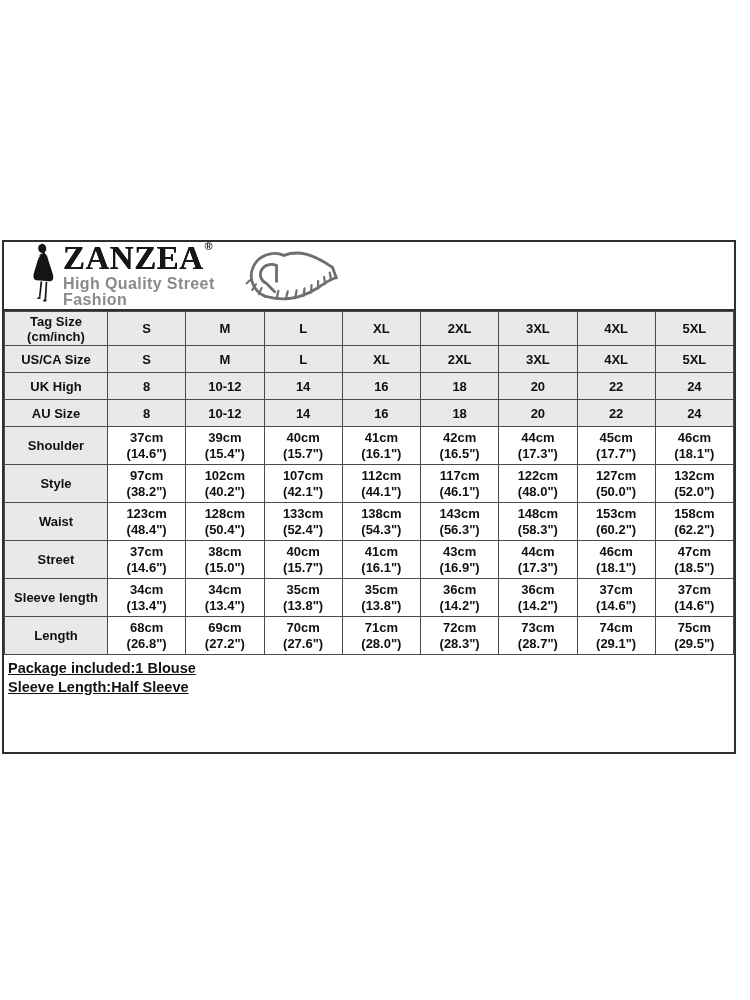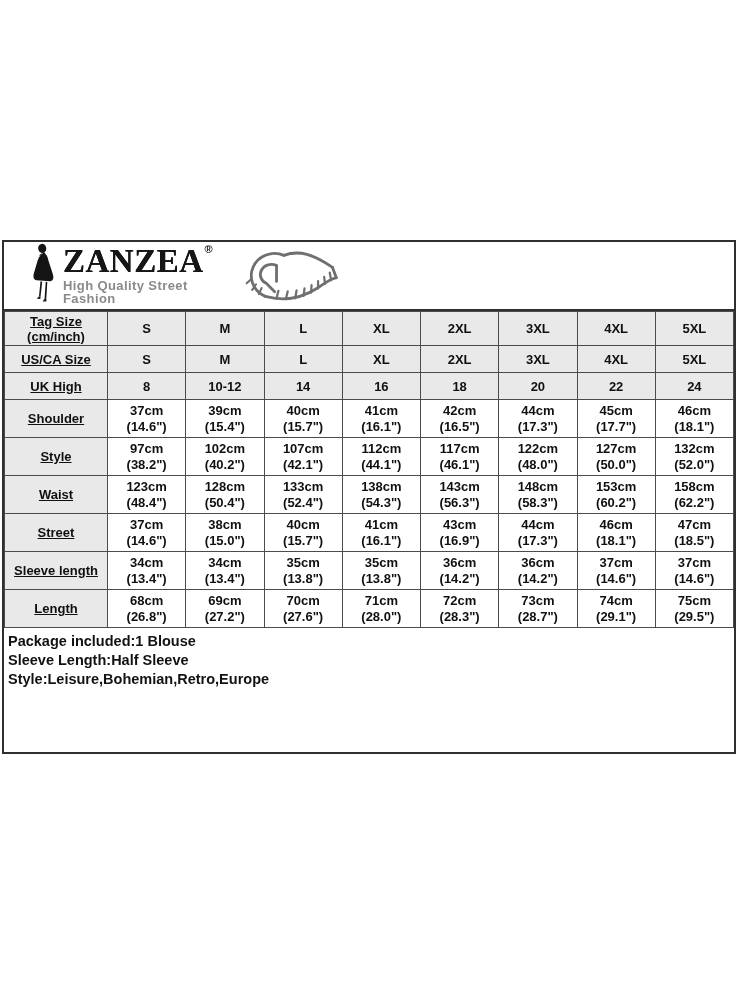--- a/index.html
+++ b/index.html
@@ -27,39 +27,39 @@
   .logo{display:flex;align-items:center;gap:3px;padding-left:22px;width:196px;flex:0 0 auto;}
   .logo-figure{flex:0 0 auto;}
   .logo-textcol{display:flex;flex-direction:column;line-height:1;}
   .brand-row{display:flex;align-items:flex-start;}
   .brand-name{
     font-family:"Liberation Serif","DejaVu Serif",serif;font-weight:bold;
     font-size:33px;letter-spacing:.5px;color:#161616;line-height:30px;
     text-shadow:0 0 .4px #000;
   }
   .brand-reg{font-size:11px;font-weight:bold;margin-top:-2px;margin-left:1px;}
-  .brand-tagline{font-size:13px;color:var(--tagline);letter-spacing:.4px;margin-top:3px;font-weight:bold;}
+  .brand-tagline{font-size:16px;color:var(--tagline);letter-spacing:.4px;margin-top:3px;font-weight:bold;}
   .notice{flex:1;text-align:center;font-weight:bold;font-size:14px;line-height:19px;padding-top:1px;}
   .tape{width:112px;flex:0 0 auto;margin-right:24px;margin-left:6px;}
   
   table.size{
     width:100%;border-collapse:collapse;table-layout:fixed;
   }
   table.size th,table.size td{
     border:1px solid var(--border-cell);text-align:center;vertical-align:middle;
     padding:0;font-weight:bold;font-size:13px;color:#101010;
   }
-  table.size th.lbl{background:var(--hdr-bg);width:102px;font-size:13px;line-height:15px;text-decoration:underline;}
+  table.size th.lbl{background:var(--hdr-bg);width:102px;font-size:13px;line-height:15px;}
   table.size td.hdrcell{background:var(--hdr-bg);}
   table.size tr.h34{height:34px;}
   table.size tr.h27{height:27px;}
   table.size tr.h38{height:38px;}
   table.size td div{line-height:16px;}
   
-  .notes{height:100px;box-sizing:border-box;padding:4px 6px 0 4px;}
+  .notes{height:100px;box-sizing:border-box;padding:4px 6px 0 4px;text-decoration:underline;}
   .notes div{font-weight:bold;font-size:14.5px;line-height:19px;white-space:nowrap;}
 </style>
 </head>
 <body>
 
 <div class="page">
   <div class="box">
 
     <div class="band">
       <div class="logo">
@@ -165,20 +165,33 @@
             </th>
             <td class="hdrcell">8</td>
             <td class="hdrcell">10-12</td>
             <td class="hdrcell">14</td>
             <td class="hdrcell">16</td>
             <td class="hdrcell">18</td>
             <td class="hdrcell">20</td>
             <td class="hdrcell">22</td>
             <td class="hdrcell">24</td>
           </tr>
+          <tr class="h27">
+            <th class="lbl">
+              <div>AU Size</div>
+            </th>
+            <td class="hdrcell">8</td>
+            <td class="hdrcell">10-12</td>
+            <td class="hdrcell">14</td>
+            <td class="hdrcell">16</td>
+            <td class="hdrcell">18</td>
+            <td class="hdrcell">20</td>
+            <td class="hdrcell">22</td>
+            <td class="hdrcell">24</td>
+          </tr>
           <tr class="h38">
             <th class="lbl">Shoulder</th>
             <td>
               <div>37cm</div>
               <div>(14.6")</div>
             </td>
             <td>
               <div>39cm</div>
               <div>(15.4")</div>
             </td>
@@ -381,17 +394,16 @@
               <div>75cm</div>
               <div>(29.5")</div>
             </td>
           </tr>
         </tbody>
     </table>
 
     <div class="notes">
       <div>Package included:1 Blouse</div>
       <div>Sleeve Length:Half Sleeve</div>
-      <div>Style:Leisure,Bohemian,Retro,Europe</div>
     </div>
 
   </div>
 </div>
 
 </body></html>

